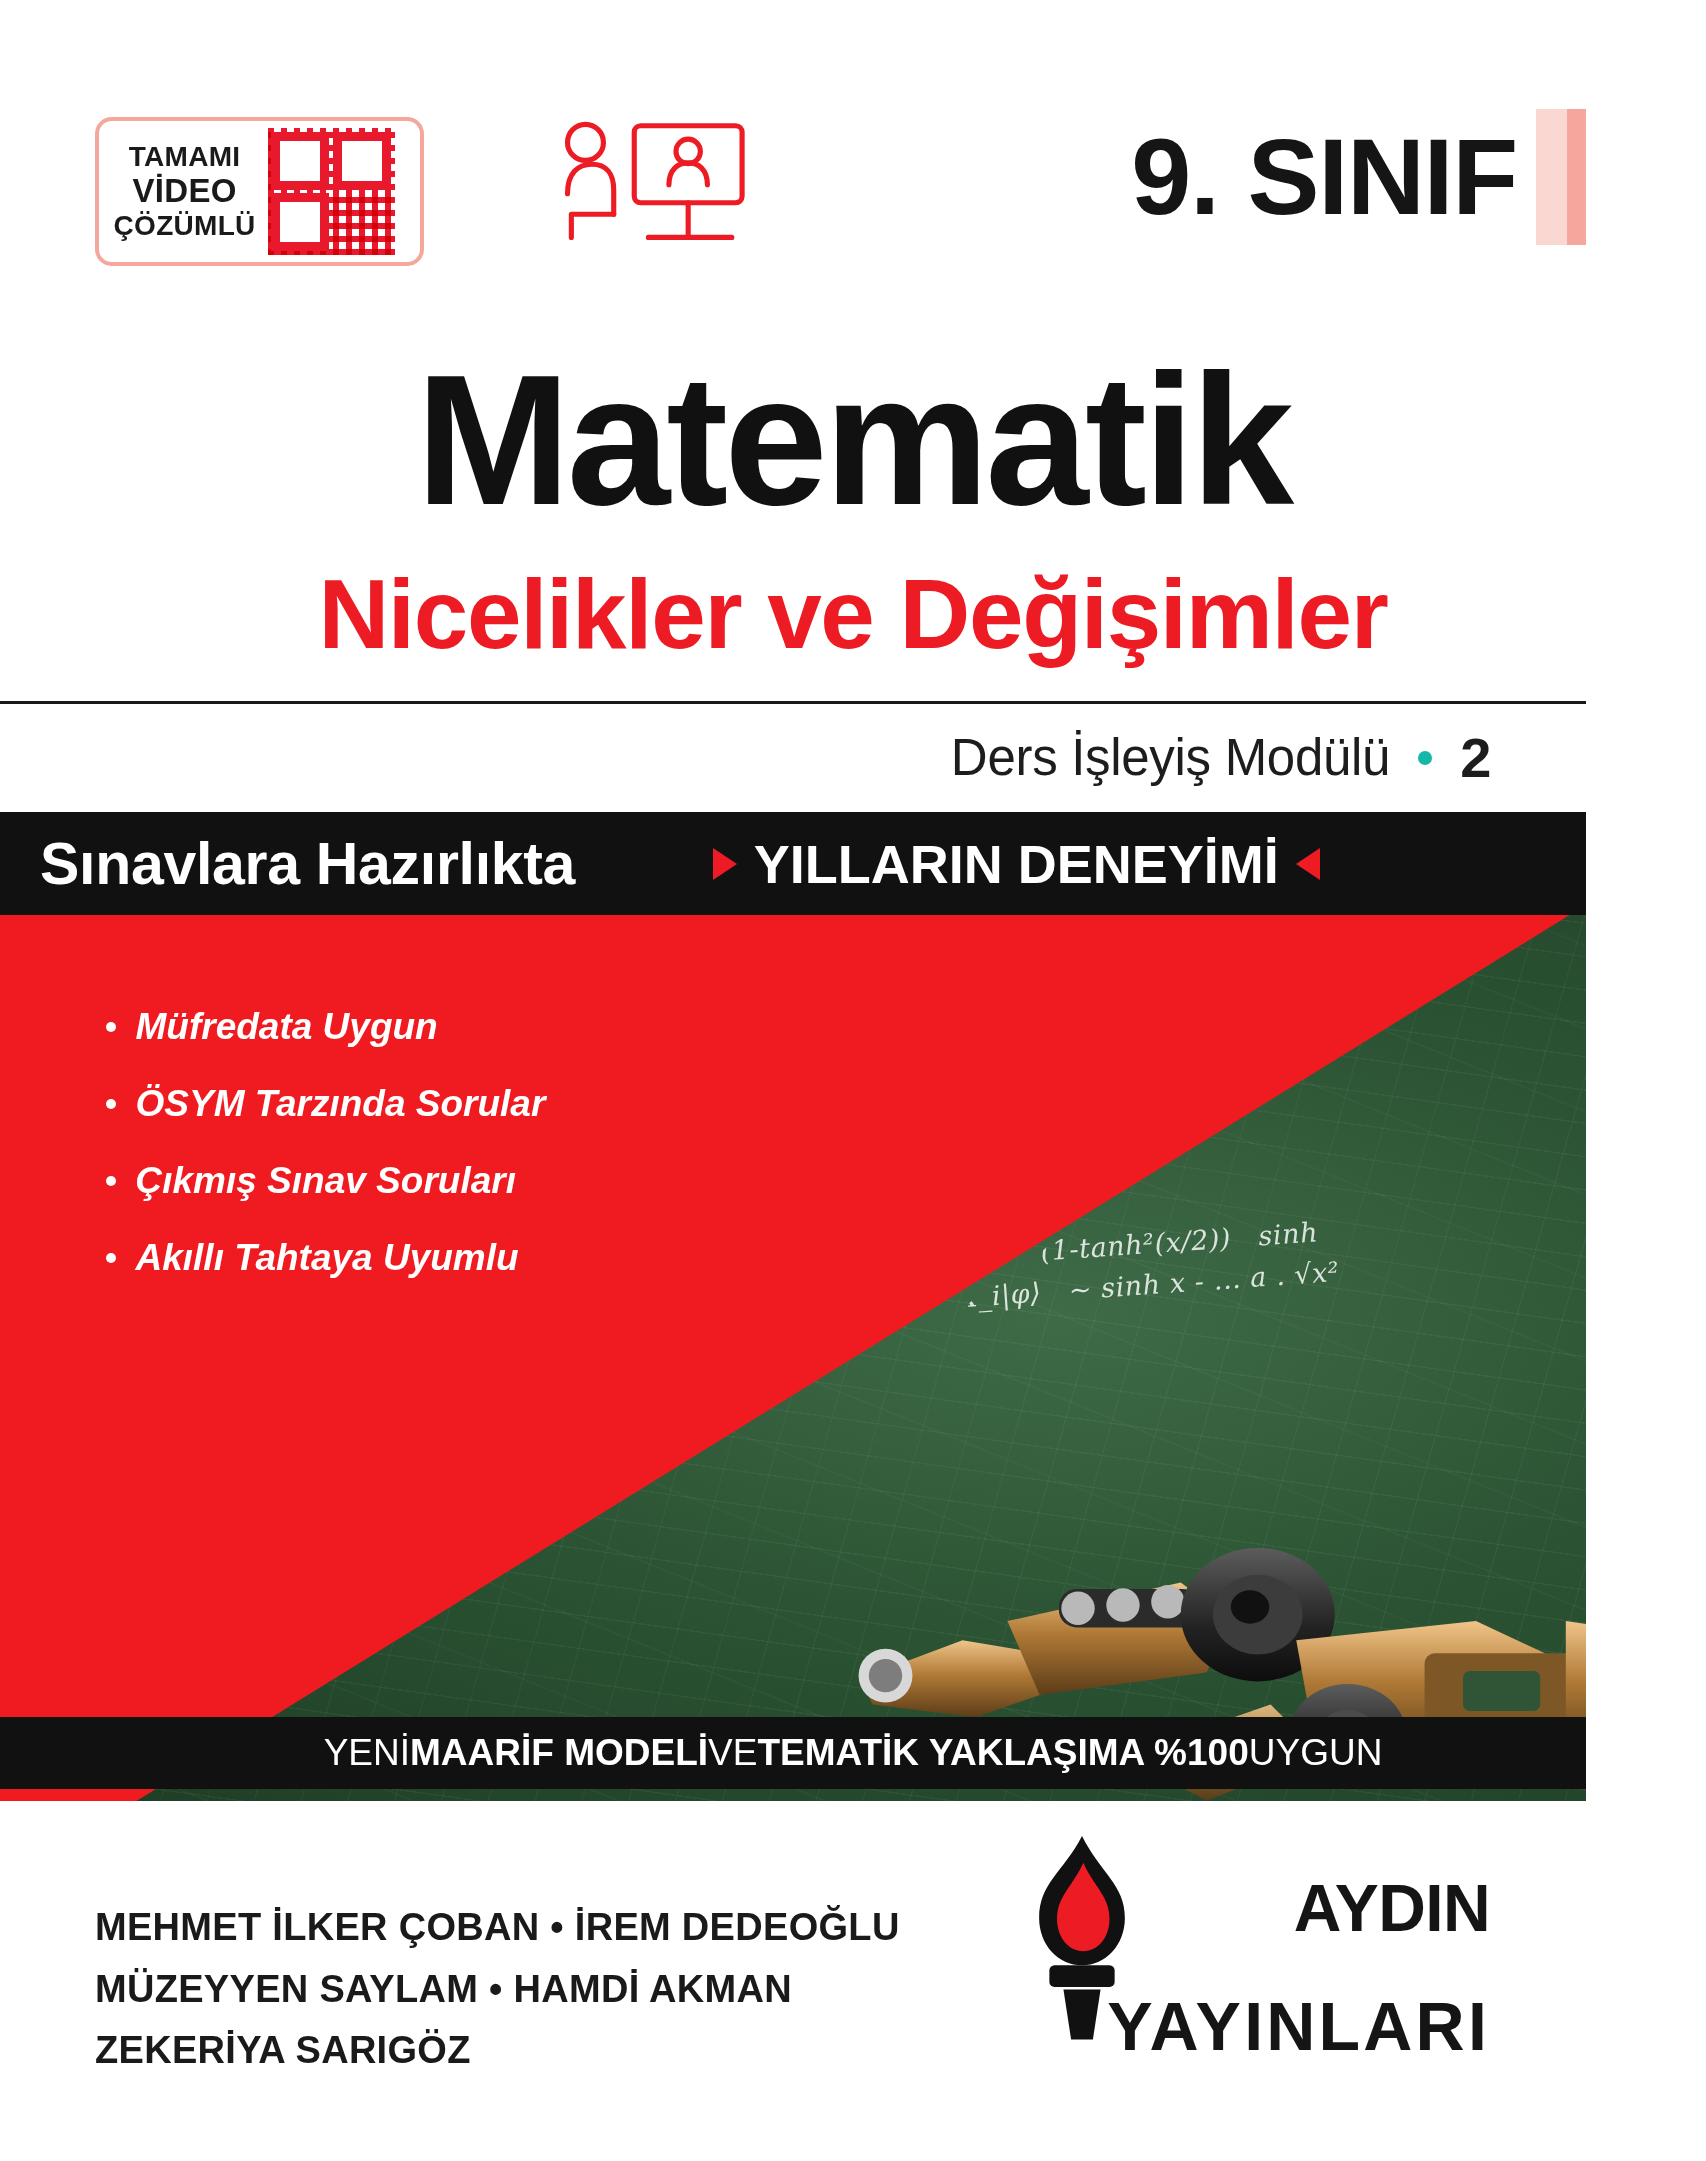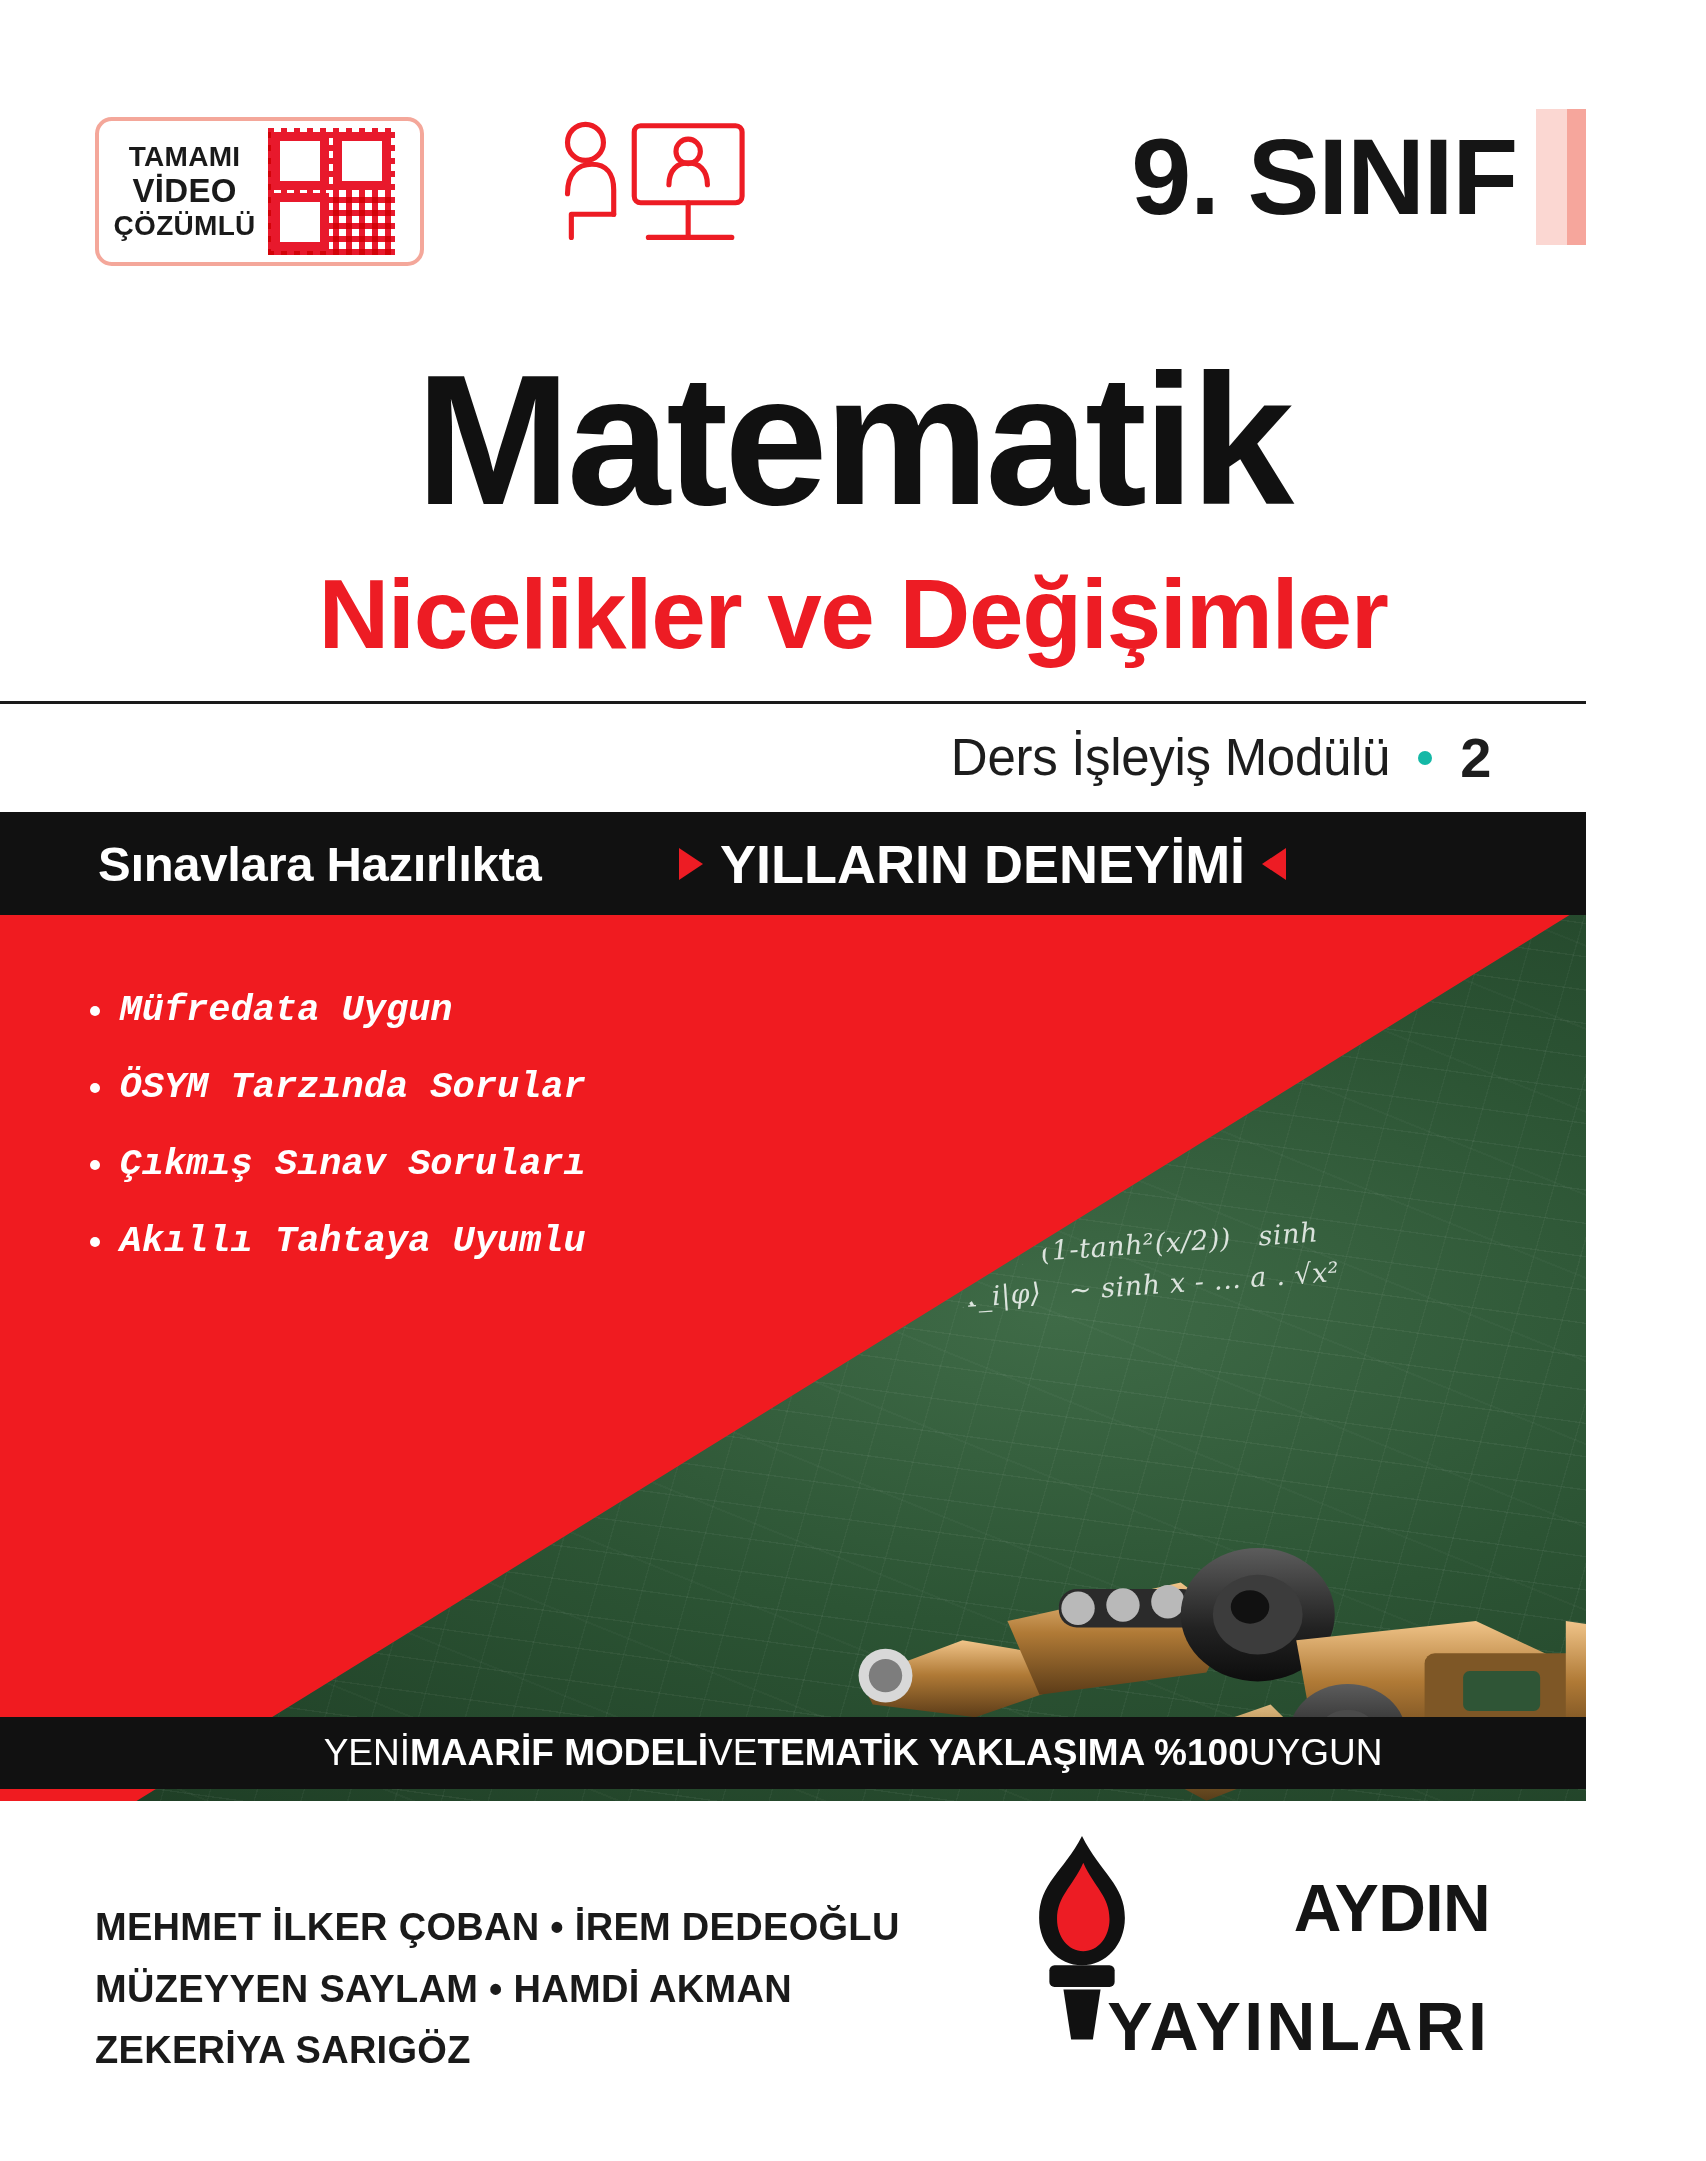--- a/index.html
+++ b/index.html
@@ -170,24 +170,24 @@
     left: 0;
     top: 812px;
     width: 1706px;
     height: 103px;
     background: #111111;
     display: flex;
     align-items: center;
   }
   .band-left {
     color: #ffffff;
-    font-size: 49px;
+    font-size: 59px;
     font-weight: 700;
     letter-spacing: -0.3px;
-    margin-left: 98px;
+    margin-left: 40px;
   }
   .band-right {
     display: flex;
     align-items: center;
     gap: 16.7px;
     margin-left: 138px;
     color: #ffffff;
     font-size: 54px;
     font-weight: 800;
     letter-spacing: 0px;
@@ -272,21 +272,21 @@
   }
   .bullets li { margin-bottom: 40px; list-style: none; position: relative; padding-left: 29.5px;}
   .bullets li::before {
     content: "";
     position: absolute;
     left: 0; top: 14px;
     width: 10.3px; height: 10.3px;
     border-radius: 50%;
     background: #ffffff;
   }
-  .bullets ul { margin: 0; padding: 0; font-family: Liberation Mono, monospace; }
+  .bullets ul { margin: 16px; padding: 0; }
 
   
   .panel-bottom {
     position: absolute;
     left: 0;
     bottom: 12px;
     width: 1706px;
     height: 72px;
     background: #111111;
     display: flex;

